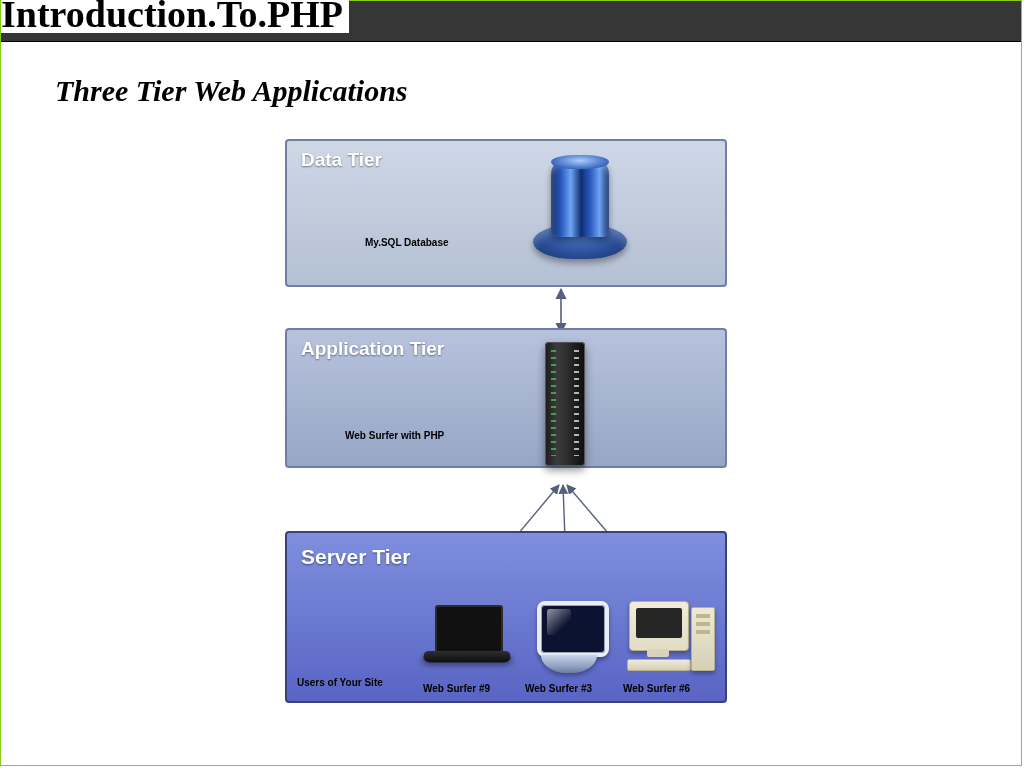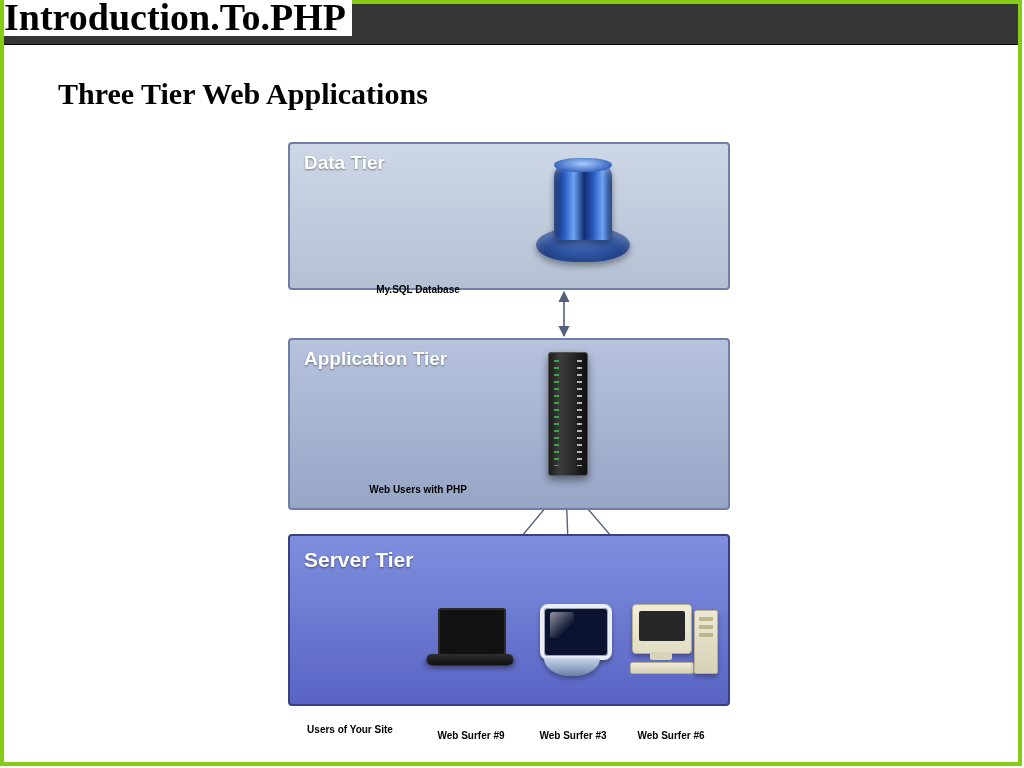--- a/index.html
+++ b/index.html
@@ -8,21 +8,21 @@
     width: 1024px;
     height: 768px;
     background: #fff;
     font-family: "Times New Roman", Times, serif;
     overflow: hidden;
   }
   .slide {
     position: relative;
     width: 1022px;
     height: 766px;
-    border: 4px solid #84cc16;
+    border: 1px solid #84cc16;
     box-sizing: border-box;
   }
   .title-band {
     background: #363636;
     height: 40px;
     border-bottom: 1px solid #000;
     position: relative;
   }
   .title-band .title {
     position: absolute;
@@ -33,20 +33,21 @@
     color: #000;
     background: #fff;
     padding: 0 6px 0 0;
     line-height: 1;
   }
   .subtitle {
     font-size: 30px;
     font-weight: bold;
     color: #000;
     margin: 32px 0 12px 54px;
+    font-style: italic;
   }
 
   
   .diagram {
     position: absolute;
     left: 282px;
     top: 138px;
     width: 448px;
     height: 578px;
   }
@@ -68,34 +69,32 @@
     font-weight: bold;
     font-size: 19px;
     text-shadow: 0 1px 2px rgba(0,0,0,.45);
   }
   .caption {
     position: absolute;
     font-family: "Helvetica Neue", Arial, sans-serif;
     font-weight: bold;
     font-size: 10px;
     color: #000;
-    text-align: center;
-    margin-top: 44px;
   }
 
   
   .data-tier {
     top: 0;
     height: 148px;
     background: linear-gradient(#ced7e6, #b4c0d4);
   }
   
   .app-tier {
-    top: 196px;
-    height: 172px;
+    top: 189px;
+    height: 140px;
     background: linear-gradient(#b7c3dd, #97a6c6);
     padding-left: 8px;
   }
   
   .client-tier {
     top: 392px;
     height: 172px;
     background: linear-gradient(#7f8fde, #5964c4);
     border-color: #3a3f82;
   }
@@ -298,21 +297,21 @@
       <div class="caption cap-db">My.SQL Database</div>
       <div class="db-icon">
         <div class="db-base"></div>
         <div class="db-body"></div>
         <div class="db-top"></div>
       </div>
     </div>
 
     <div class="tier app-tier">
       <div class="tier-title">Application Tier</div>
-      <div class="caption cap-app">Web Users with PHP</div>
+      <div class="caption cap-app">Web Surfer with PHP</div>
       <div class="server-icon"></div>
     </div>
 
     <div class="tier client-tier">
       <div class="tier-title">Server Tier</div>
 
       <div class="laptop">
         <div class="laptop-screen"></div>
         <div class="laptop-base"></div>
       </div>

